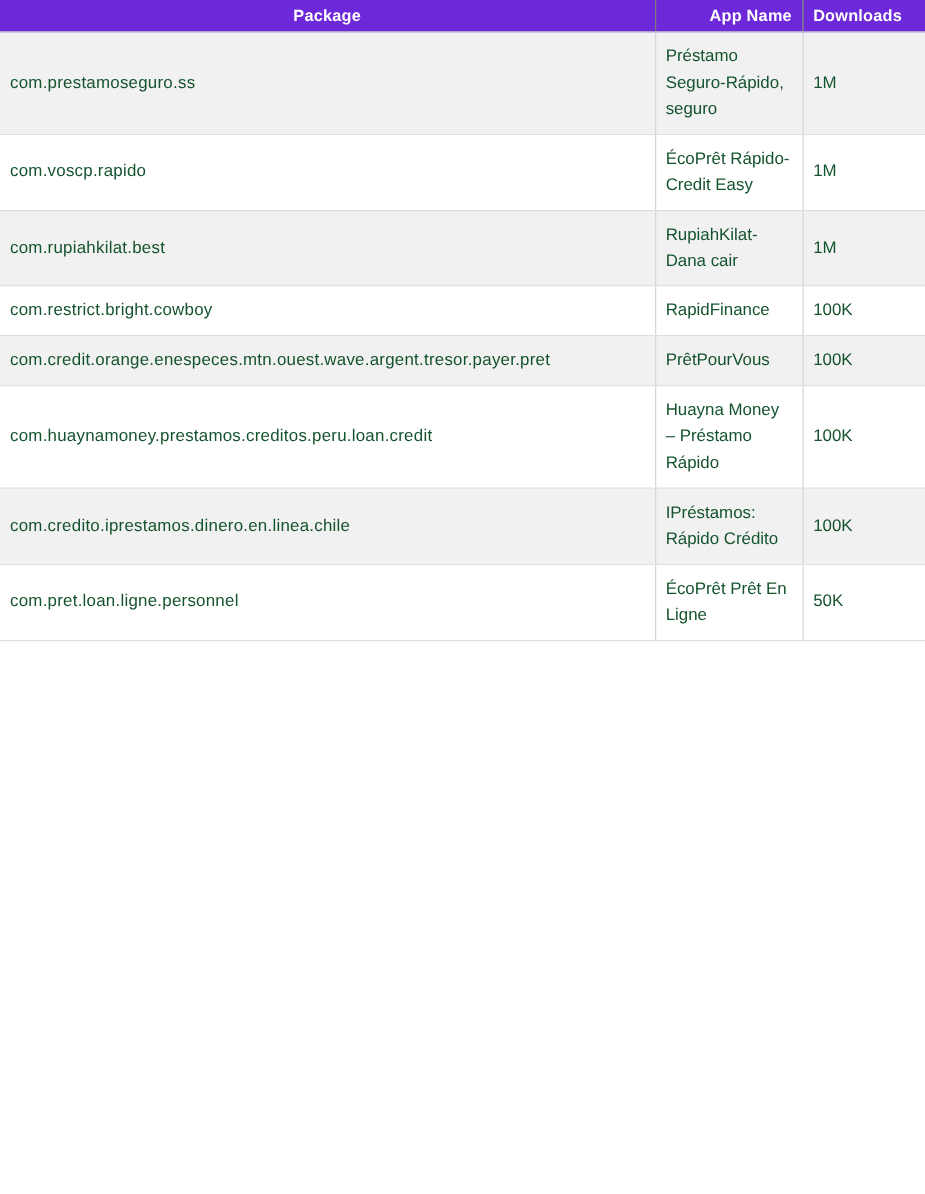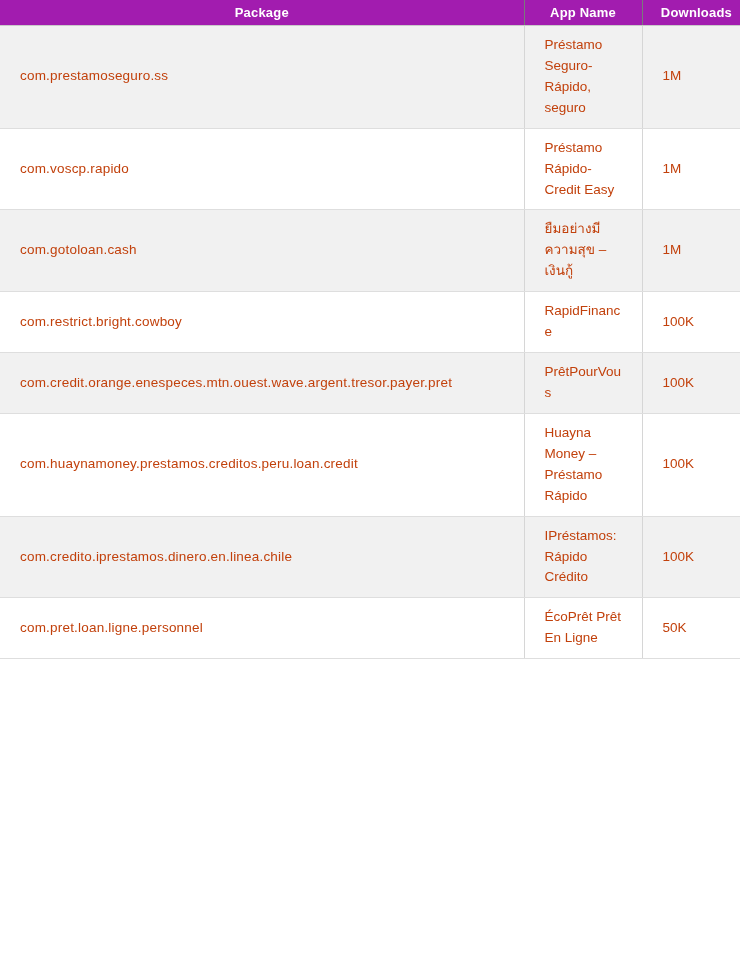--- a/index.html
+++ b/index.html
@@ -14,40 +14,40 @@
   table.apps {
     width: 740px;
     border-collapse: collapse;
     table-layout: fixed;
   }
   col.col-package   { width: 524px; }
   col.col-app       { width: 118px; }
   col.col-downloads { width: 98px; }
 
   thead th {
-    background: #a21caf;
+    background: #6d28d9;
     color: #ffffff;
     font-size: 13px;
     font-weight: bold;
     letter-spacing: 0.2px;
     height: 18px;
     padding: 5px 8px;
     vertical-align: middle;
     border-bottom: 1px solid #c9c9c9;
   }
   thead th + th { border-left: 1px solid #7a7a7a; }
   th.th-package   { text-align: center; }
-  th.th-app       { text-align: center; }
-  th.th-downloads { text-align: right; }
+  th.th-app       { text-align: right; }
+  th.th-downloads { text-align: left; }
 
   tbody td {
     font-size: 13.5px;
-    color: #c2410c;
+    color: #14532d;
     line-height: 1.55;
-    padding: 9px 20px;
+    padding: 9px 8px;
     vertical-align: middle;
     border-bottom: 1px solid #dedede;
     background: #ffffff;
     overflow-wrap: break-word;
     word-wrap: break-word;
   }
   tbody td + td { border-left: 1px solid #d6d6d6; }
   tbody tr:nth-child(odd) td { background: #f1f1f1; }
 
   td.td-package   { letter-spacing: 0.2px; }
@@ -72,31 +72,31 @@
   </thead>
   <tbody id="table-body">
   <tr>
     <td class="td-package">com.prestamoseguro.ss</td>
     <td class="td-app">Préstamo Seguro-Rápido, seguro</td>
     <td class="td-downloads">1M</td>
   </tr>
 
   <tr>
     <td class="td-package">com.voscp.rapido</td>
-    <td class="td-app">Préstamo Rápido-Credit Easy</td>
+    <td class="td-app">ÉcoPrêt Rápido-Credit Easy</td>
     <td class="td-downloads">1M</td>
   </tr>
 
 
-
   <tr>
-    <td class="td-package">com.gotoloan.cash</td>
-    <td class="td-app">ยืมอย่างมีความสุข – เงินกู้</td>
+    <td class="td-package">com.rupiahkilat.best</td>
+    <td class="td-app">RupiahKilat-Dana cair</td>
     <td class="td-downloads">1M</td>
   </tr>
+
 
 
 
 
 
   <tr>
     <td class="td-package">com.restrict.bright.cowboy</td>
     <td class="td-app">RapidFinance</td>
     <td class="td-downloads">100K</td>
   </tr>

